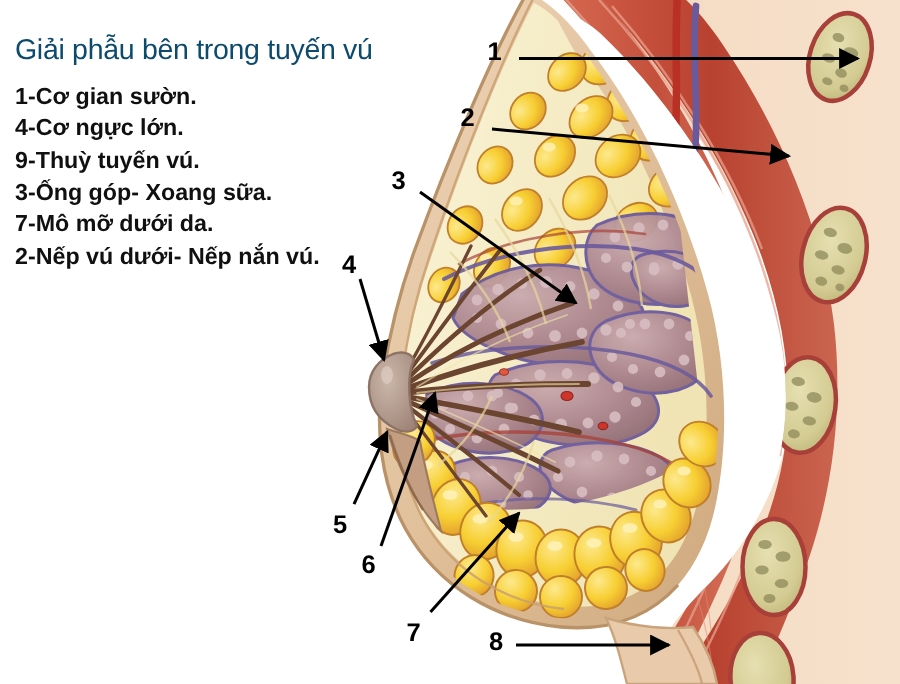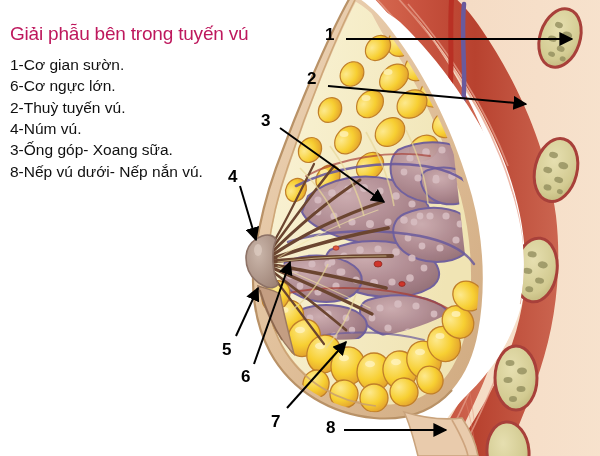--- a/index.html
+++ b/index.html
@@ -20,29 +20,29 @@
   
   #legend{
     position:absolute;left:8px;top:24px;
     width:270px;
     z-index:40;
     pointer-events:none;
   }
   #title{
     font-size:19px;
     font-weight:400;
-    color:#be185d;
+    color:#0c4a6e;
     letter-spacing:-0.2px;
     line-height:1.1;
     margin:0 0 9px 2px;
     white-space:nowrap;
   }
   .legend-item{
     font-size:15.5px;
-    font-weight:400;
+    font-weight:700;
     color:#101010;
     line-height:1.38;
     margin-left:2px;
     white-space:nowrap;
   }
 
   
   .callout{
     position:absolute;
     font-size:17px;
@@ -499,25 +499,25 @@
       <line x1="236" y1="336" x2="258" y2="288" marker-end="url(#ah)"></line>
       <line x1="254" y1="364" x2="290" y2="262" marker-end="url(#ah)"></line>
       <line x1="287" y1="408" x2="346" y2="342" marker-end="url(#ah)"></line>
       <line x1="344" y1="430" x2="446" y2="430" marker-end="url(#ah)"></line>
     </g>
   </svg>
 
   <div id="legend">
     <div id="title">Giải phẫu bên trong tuyến vú</div>
     <div class="legend-item">1-Cơ gian sườn.</div>
-    <div class="legend-item">6-Cơ ngực lớn.</div>
-    <div class="legend-item">2-Thuỳ tuyến vú.</div>
-    <div class="legend-item">4-Núm vú.</div>
+    <div class="legend-item">4-Cơ ngực lớn.</div>
+    <div class="legend-item">9-Thuỳ tuyến vú.</div>
     <div class="legend-item">3-Ống góp- Xoang sữa.</div>
-    <div class="legend-item">8-Nếp vú dưới- Nếp nắn vú.</div>
+    <div class="legend-item">7-Mô mỡ dưới da.</div>
+    <div class="legend-item">2-Nếp vú dưới- Nếp nắn vú.</div>
   </div>
 
   <div class="callout" id="n1">1</div>
   <div class="callout" id="n2">2</div>
   <div class="callout" id="n3">3</div>
   <div class="callout" id="n4">4</div>
   <div class="callout" id="n5">5</div>
   <div class="callout" id="n6">6</div>
   <div class="callout" id="n7">7</div>
   <div class="callout" id="n8">8</div>

